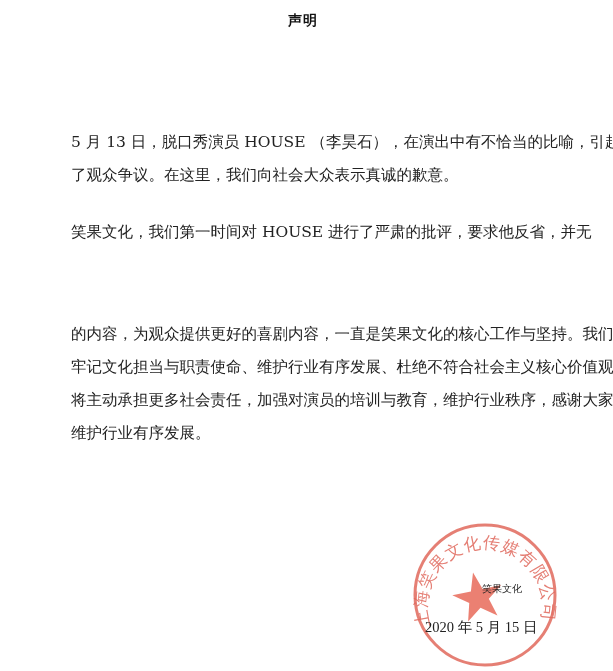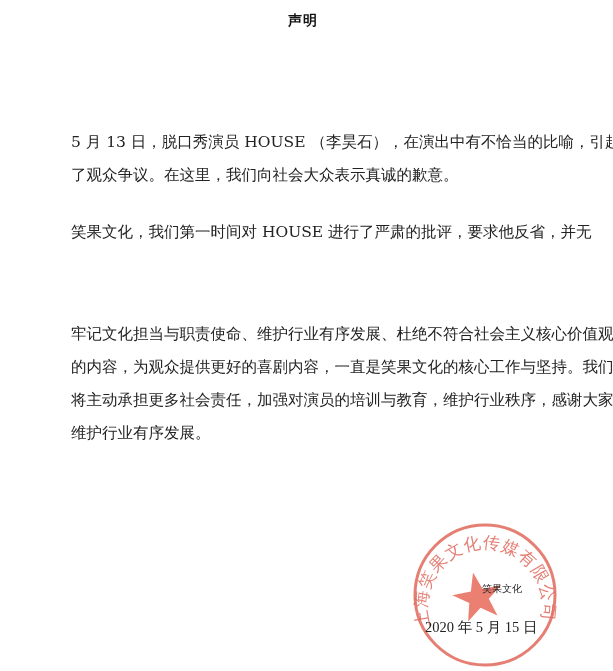--- a/index.html
+++ b/index.html
@@ -39,22 +39,22 @@
   <div class="para" id="p1">
     <span>5 月 13 日，脱口秀演员 HOUSE （李昊石），在演出中有不恰当的比喻，引起</span>
     <span>了观众争议。在这里，我们向社会大众表示真诚的歉意。</span>
   </div>
 
   <div class="para" id="p2">
     <span>笑果文化，我们第一时间对 HOUSE 进行了严肃的批评，要求他反省，并无</span>
   </div>
 
   <div class="para" id="p3">
+    <span>的内容，为观众提供更好的喜剧内容，一直是笑果文化的核心工作与坚持。我们</span>
     <span>牢记文化担当与职责使命、维护行业有序发展、杜绝不符合社会主义核心价值观</span>
-    <span>的内容，为观众提供更好的喜剧内容，一直是笑果文化的核心工作与坚持。我们</span>
     <span>将主动承担更多社会责任，加强对演员的培训与教育，维护行业秩序，感谢大家</span>
     <span>维护行业有序发展。</span>
   </div>
 
   <svg class="stamp" viewBox="0 0 150 150">
     <defs>
       <path id="sealArc" d="M 22 110 A 58 58 0 1 1 128 110" fill="none"></path>
     </defs>
     <circle cx="75" cy="75" r="70" fill="none" stroke="#e0685c" stroke-width="3" opacity="0.85"></circle>
     <text font-size="17" fill="#e0685c" opacity="0.85" font-family="DejaVu Sans, sans-serif" letter-spacing="1">

